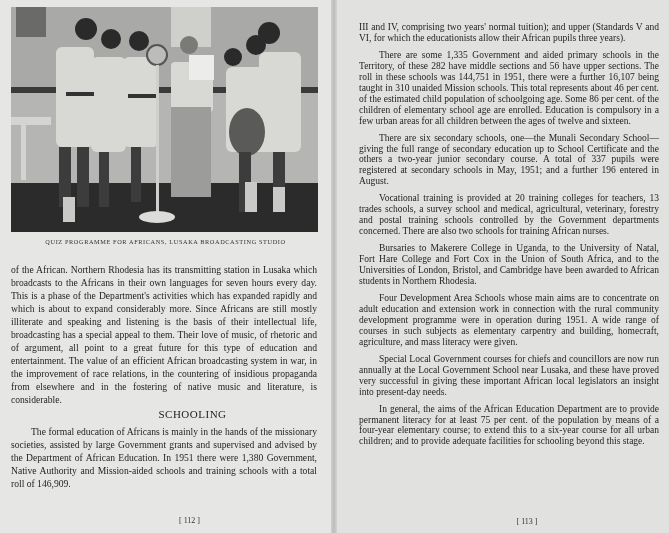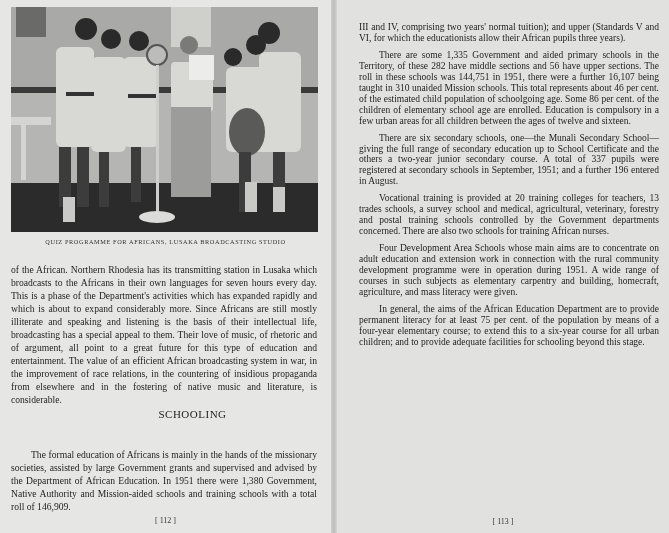--- a/index.html
+++ b/index.html
@@ -8,24 +8,24 @@
   .left { left:0; width:331px; background:#e6e6e4; }
   .gutter { position:absolute; left:331px; top:0; width:6px; height:533px; background:linear-gradient(90deg,#cfcfcd,#bdbdbb,#d4d4d2); }
   .right { left:337px; width:332px; background:#e1e1df; }
   .photo { position:absolute; left:11px; top:7px; width:307px; height:225px; background:#555; overflow:hidden; }
   .photo svg { display:block; }
   .caption { position:absolute; left:0; width:331px; top:238px; text-align:center; font-size:6.3px; letter-spacing:0.6px; color:#333; }
   .text { position:absolute; font-size:9.6px; line-height:13px; text-align:justify; color:#1e1e1e; }
   .text p { margin:0; }
   .lt { left:11px; top:263px; width:306px; }
   .heading { position:absolute; left:0; width:385px; top:408px; text-align:center; font-size:11px; letter-spacing:0.5px; color:#222; }
-  .lt2 { left:11px; top:425px; width:306px;margin-top:23px; }
+  .lt2 { left:11px; top:425px; width:306px; }
   .indent { text-indent:20px; }
   .gap { margin-top:4px !important; }
-  .folio { position:absolute; font-size:8px; color:#333; text-align:center; }
+  .folio { position:absolute; font-size:8px; color:#333; text-align:center;padding-left:24px; }
   .f-left { left:0; width:331px; top:516px; }
   .rt { left:22px; top:10px; width:300px; font-size:9.5px; line-height:10.95px;margin-top:12px; }
   .rt p + p { margin-top:6px;font-family:Liberation Serif, serif; }
   .f-right { left:0; width:332px; top:517px; }
 </style>
 </head>
 <body>
 
 <div class="page left">
   <div class="photo" title="Group of African students in uniforms singing at a microphone with a man holding papers and a drum">
@@ -95,19 +95,21 @@
 
   <div class="folio f-left">[ 112 ]</div>
 </div>
 
 <div class="gutter"></div>
 
 <div class="page right">
   <div class="text rt">
     <p>III and IV, comprising two years' normal tuition); and upper (Standards V and VI, for which the educationists allow their African pupils three years).</p>
     <p class="indent">There are some 1,335 Government and aided primary schools in the Territory, of these 282 have middle sections and 56 have upper sections. The roll in these schools was 144,751 in 1951, there were a further 16,107 being taught in 310 unaided Mission schools. This total represents about 46 per cent. of the estimated child population of schoolgoing age. Some 86 per cent. of the children of elementary school age are enrolled. Education is compulsory in a few urban areas for all children between the ages of twelve and sixteen.</p>
-    <p class="indent">There are six secondary schools, one—the Munali Secondary School—giving the full range of secondary education up to School Certificate and the others a two-year junior secondary course. A total of 337 pupils were registered at secondary schools in September, 1951; and a further 196 entered in August.</p>
+    <p class="indent">There are six secondary schools, one—the Munali Secondary School—giving the full range of secondary education up to School Certificate and the others a two-year junior secondary course. A total of 337 pupils were registered at secondary schools in May, 1951; and a further 196 entered in August.</p>
     <p class="indent">Vocational training is provided at 20 training colleges for teachers, 13 trades schools, a survey school and medical, agricultural, veterinary, forestry and postal training schools controlled by the Government departments concerned. There are also two schools for training African nurses.</p>
+    <p class="indent">Bursaries to Makerere College in Uganda, to the University of Natal, Fort Hare College and Fort Cox in the Union of South Africa, and to the Universities of London, Bristol, and Cambridge have been awarded to African students in Northern Rhodesia.</p>
     <p class="indent">Four Development Area Schools whose main aims are to concentrate on adult education and extension work in connection with the rural community development programme were in operation during 1951. A wide range of courses in such subjects as elementary carpentry and building, homecraft, agriculture, and mass literacy were given.</p>
+    <p class="indent">Special Local Government courses for chiefs and councillors are now run annually at the Local Government School near Lusaka, and these have proved very successful in giving these important African local legislators an insight into present-day needs.</p>
     <p class="indent">In general, the aims of the African Education Department are to provide permanent literacy for at least 75 per cent. of the population by means of a four-year elementary course; to extend this to a six-year course for all urban children; and to provide adequate facilities for schooling beyond this stage.</p>
   </div>
   <div class="folio f-right">[ 113 ]</div>
 </div>
 
 </body></html>

